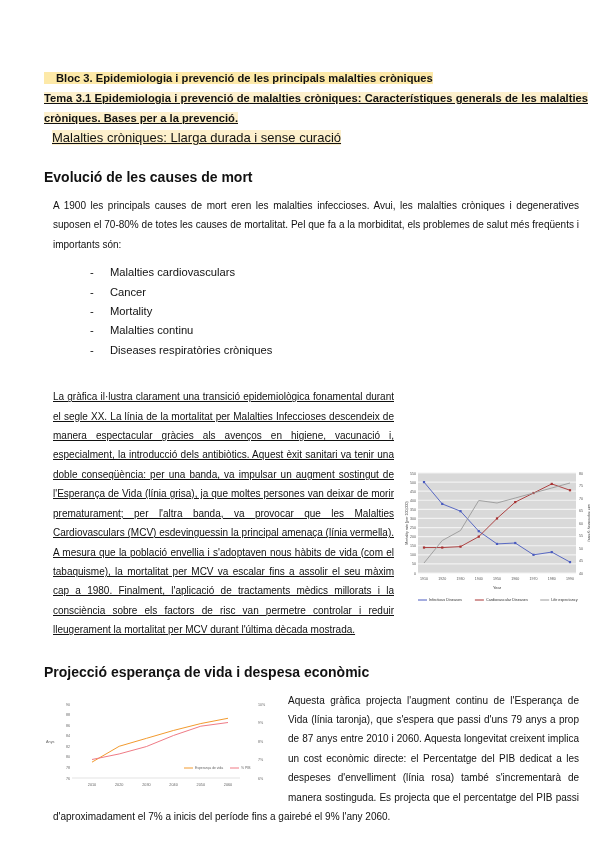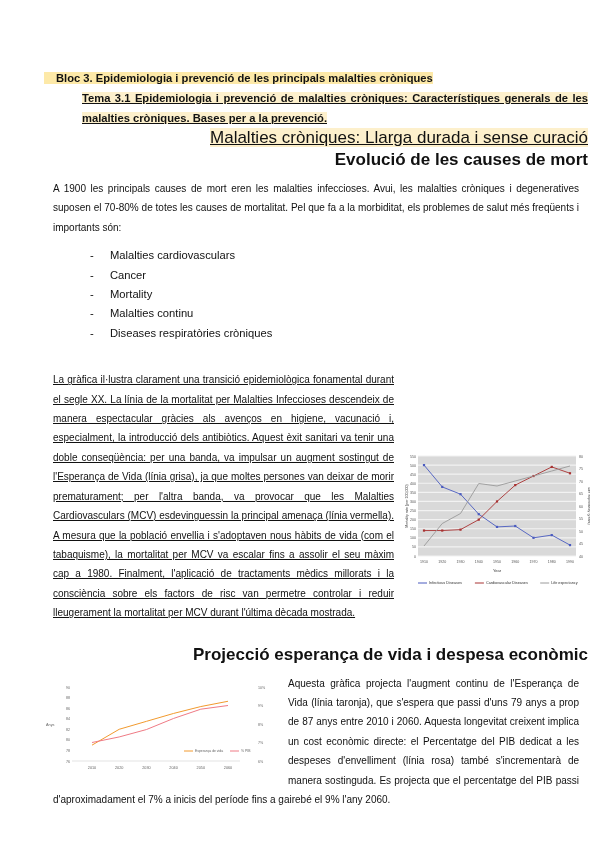--- a/index.html
+++ b/index.html
@@ -5,23 +5,23 @@
     html, body { margin: 0; padding: 0; background: #ffffff; }
     body {
       width: 600px; height: 848px; position: relative; overflow: hidden;
       font-family: "Liberation Sans", sans-serif; color: #111;
     }
     .page { position: absolute; left: 44px; top: 68px; width: 544px; }
     .hl { background: #fde9a8; padding-left: 12px; }
     .hl-light { background: #fdf0cc; }
     .ul { text-decoration: underline; }
     .h-bloc { font-weight: bold; font-size: 11.2px; line-height: 20px; }
-    .h-tema { font-weight: bold; font-size: 11.2px; line-height: 20px; text-align: justify; margin-left: 38px; }
-    .h-sub { font-size: 17px; line-height: 20px; padding-left: 8px; text-align: right; }
-    .h-sec { font-weight: bold; font-size: 17px; line-height: 20px; margin-top: 2px; text-align: right; }
+    .h-tema { font-weight: bold; font-size: 11.2px; line-height: 20px; text-align: justify; }
+    .h-sub { font-size: 13px; line-height: 20px; padding-left: 8px; }
+    .h-sec { font-weight: bold; font-size: 14px; line-height: 20px; margin-top: 19px; }
     p.body { font-size: 10px; line-height: 19.4px; margin: 9px; text-align: justify; }
     ul.dash { list-style: none; margin: 0; padding: 0 0 0 46px; }
     ul.dash li { font-size: 11.2px; line-height: 19.4px; position: relative; padding-left: 20px; }
     ul.dash li .dash-mark { position: absolute; left: 0; }
     .float-chart1 { float: right; width: 186px; height: 146px; margin: 4px 0 0 10px; position: relative; }
     .float-chart2 { float: left; width: 236px; height: 108px; margin: 4px 8px 0 0; position: relative; }
     .sec2 { margin-top: 22px; }
     svg text { font-family: "Liberation Sans", sans-serif; }
     .gap { height: 18px; }
   </style>

